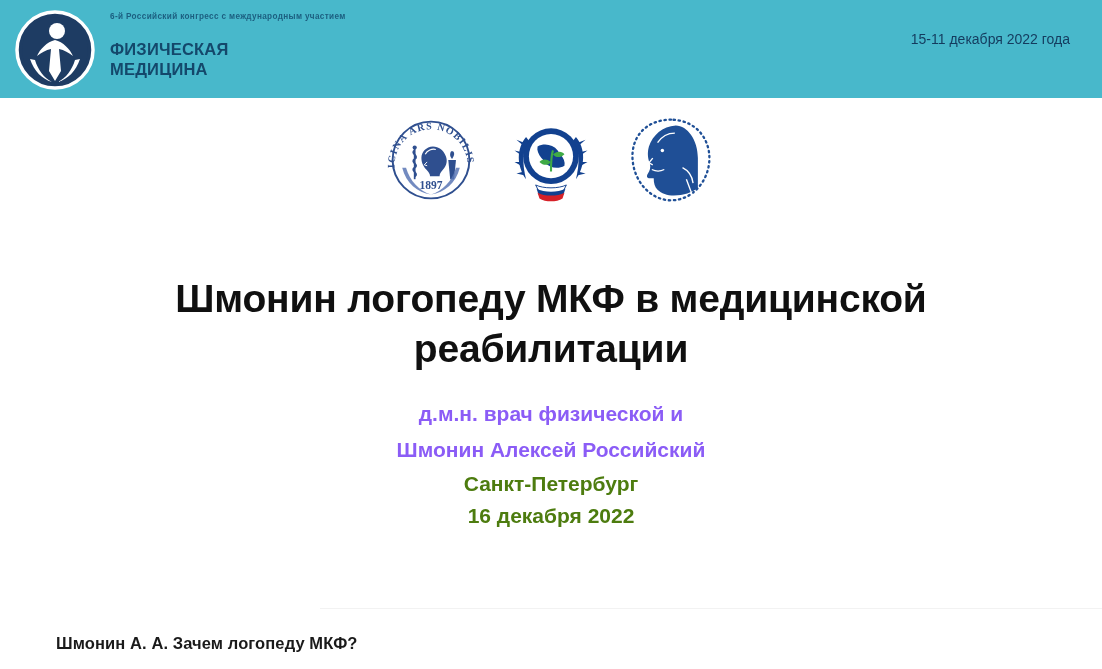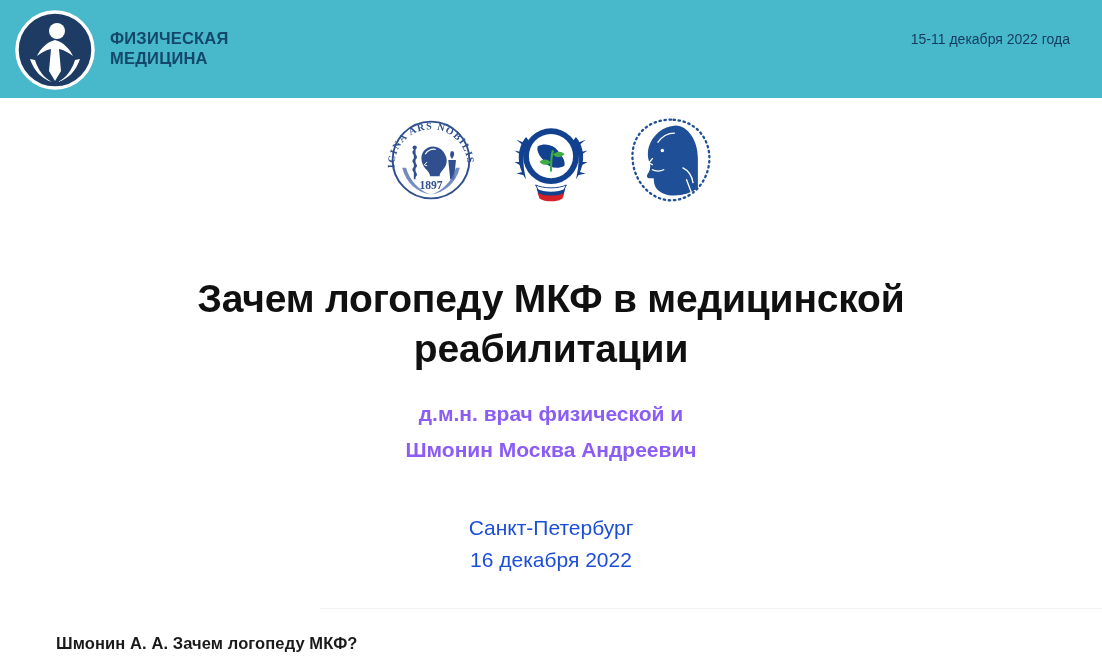--- a/index.html
+++ b/index.html
@@ -111,25 +111,24 @@
 
   .slide-subtitle {
     margin-top: 22px;
     font-size: 21px;
     font-weight: 700;
     line-height: 36px;
     color: #8b5cf6;
   }
 
   .slide-place {
-    margin-top: 44px;
     font-size: 21px;
-    font-weight: 400;
+    font-weight: 700;
     line-height: 32px;
-    color: #1d4ed8;
+    color: #4d7c0f;
   }
 
   
   .footer-note {
     position: absolute;
     left: 56px;
     bottom: 16px;
     font-size: 16.5px;
     color: #1a1a1a;
     font-weight: 700;
@@ -156,20 +155,21 @@
       <circle cx="41" cy="41" r="38" fill="none" stroke="#ffffff" stroke-width="3.5"></circle>
       <circle cx="41" cy="41" r="33" fill="#1e3c63"></circle>
       <circle cx="43" cy="22" r="8" fill="#ffffff"></circle>
       <path d="M41 31 C33 33 26 40 23 47 C27 44 32 41 37 40 L35 62 L41 72 L47 62 L45 40 C50 41 55 44 59 47 C56 40 49 33 41 31 Z" fill="#ffffff"></path>
       <path d="M16 50 C20 62 28 70 38 73 C30 69 24 61 21 51 Z" fill="#ffffff"></path>
       <path d="M66 50 C62 62 54 70 44 73 C52 69 58 61 61 51 Z" fill="#ffffff"></path>
     </svg>
   </div>
 
   <div class="congress-text">
+    <div class="congress-kicker">6-й Российский конгресс с международным участием</div>
     <div class="congress-title">
       <div>ФИЗИЧЕСКАЯ</div>
       <div>МЕДИЦИНА</div>
     </div>
   </div>
 
   <div class="header-meta">
     <div>15-11 декабря 2022 года</div>
   </div>
 </div>
@@ -243,25 +243,25 @@
       <path d="M31 48 l-4 5 l4 2" stroke="#ffffff" stroke-width="1.4" fill="none"></path>
       <path d="M30 60 c4 2 9 2 13 0" stroke="#ffffff" stroke-width="1.2" fill="none"></path>
       <path d="M62 58 c6 3 10 9 11 16" stroke="#ffffff" stroke-width="1.4" fill="none"></path>
       <path d="M66 70 l6 16" stroke="#ffffff" stroke-width="1.4" fill="none"></path>
     </svg>
   </div>
 </div>
 
 <div class="slide-body">
 
-  <div class="slide-title">Зачем логопеду МКФ в медицинской реабилитации</div>
+  <div class="slide-title">Шмонин логопеду МКФ в медицинской реабилитации</div>
 
   <div class="slide-subtitle">
     <div>д.м.н. врач физической и</div>
-    <div>Шмонин Москва Андреевич</div>
+    <div>Шмонин Алексей Российский</div>
   </div>
 
   <div class="slide-place">
     <div>Санкт-Петербург</div>
     <div>16 декабря 2022</div>
   </div>
 </div>
 
 <div class="footer-rule"></div>
 <div class="footer-note">Шмонин А. А. Зачем логопеду МКФ?</div>

